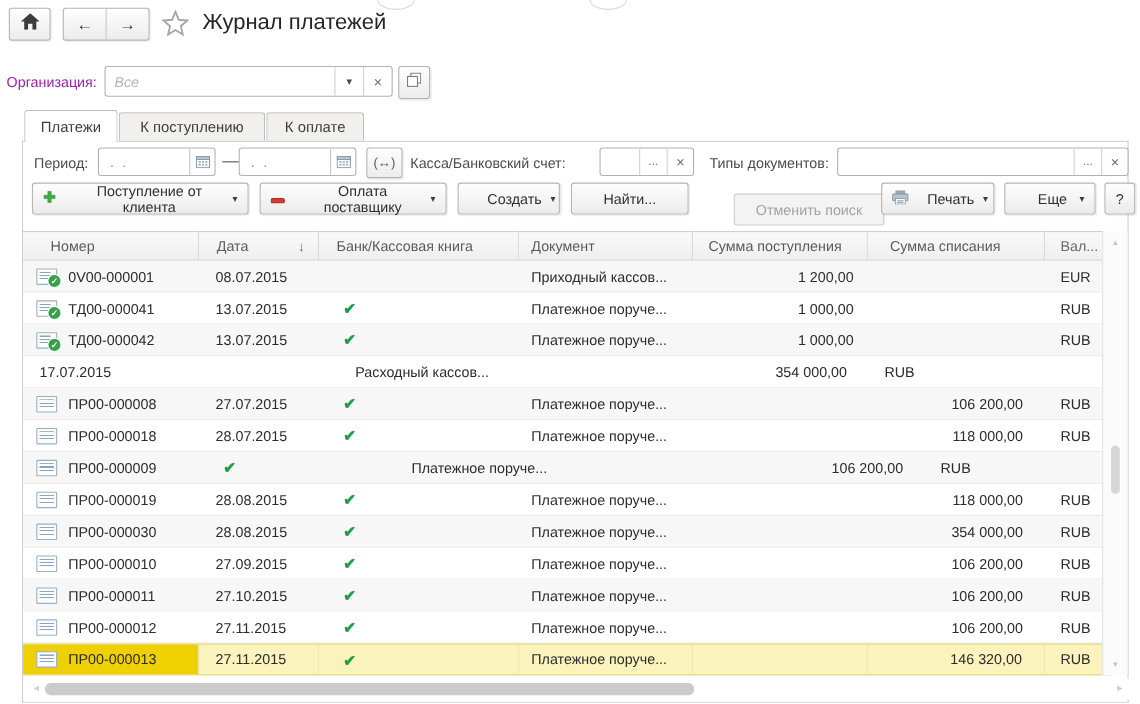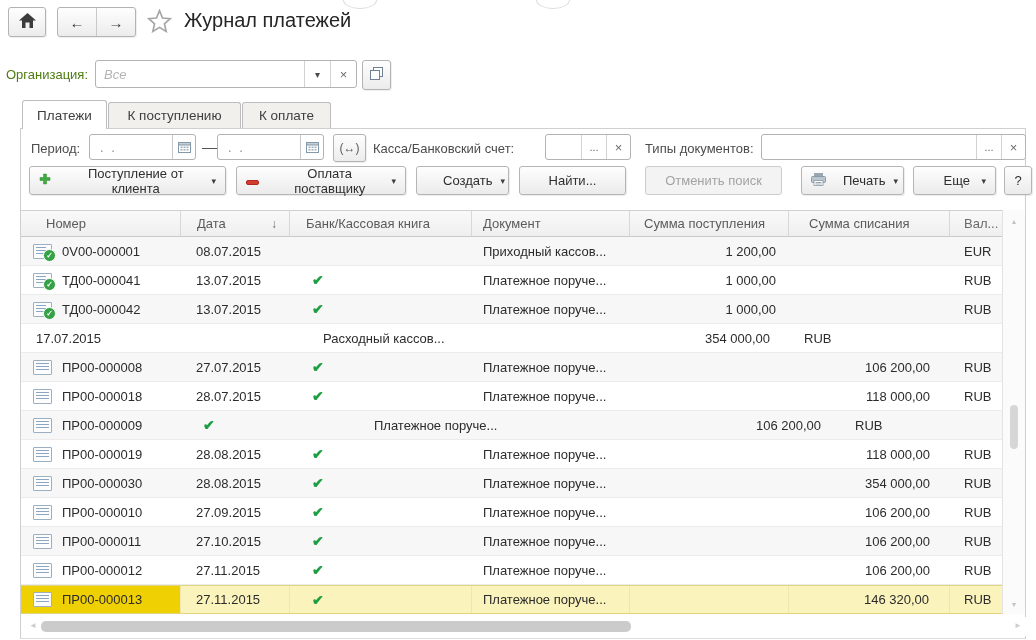--- a/index.html
+++ b/index.html
@@ -14,21 +14,21 @@
   .home-btn{left:8px;top:7px;width:36px;height:28px;}
   .navgroup{position:absolute;left:57px;top:7px;display:flex;border:1px solid #b3b3b3;border-radius:3px;
       background:linear-gradient(#fefefe,#ececec);box-shadow:1px 1px 1px rgba(0,0,0,.07);height:28px;}
   .navgroup .nav{width:38px;display:flex;align-items:center;justify-content:center;font-size:15px;
       font-weight:bold;color:#3a3a3a;cursor:pointer;}
   .navgroup .nav:first-child{border-right:1px solid #c9c9c9;}
   .star{position:absolute;left:147px;top:9px;cursor:pointer;}
   .page-title{position:absolute;left:184px;top:9px;font-size:20px;color:#262626;}
 
   
-  .org-label{position:absolute;left:6px;top:67px;font-size:13px;color:#4d7c0f;}
+  .org-label{position:absolute;left:6px;top:67px;font-size:13px;color:#a21caf;}
   .org-input{position:absolute;left:95px;top:60px;width:262px;height:28px;border:1px solid #b3b3b3;
       border-radius:3px;background:#fff;display:flex;align-items:stretch;box-sizing:border-box;}
   .org-input .ph{flex:1;display:flex;align-items:center;padding-left:8px;font-size:13px;color:#b4b4b4;font-style:italic;}
   .in-btn{width:25px;display:flex;align-items:center;justify-content:center;border-left:1px solid #d2d2d2;
       color:#4a4a4a;font-size:10px;cursor:pointer;}
   .in-btn.clear{font-size:13px;color:#6c6c6c;}
   .copy-btn{left:362px;top:60px;width:27px;height:28px;}
 
   
   .tab{position:absolute;box-sizing:border-box;border:1px solid #bdbdbd;border-bottom:none;
@@ -251,21 +251,21 @@
       <span class="lbl">Оплата поставщику</span>
       <span class="caret">▾</span>
     </div>
     <div class="tb-btn" style="left:395px;width:93px;">
       <span class="lbl">Создать</span>
       <span class="caret">▾</span>
     </div>
     <div class="tb-btn center" style="left:498px;width:107px;">
       <span>Найти...</span>
     </div>
-    <div class="tb-btn center disabled" style="left:624px;width:137px;">
+    <div class="tb-btn center disabled" style="left:646px;width:137px;margin-top:10px;">
       <span>Отменить поиск</span>
     </div>
     <div class="tb-btn" style="left:780px;width:103px;">
       <span>
         <svg width="15" height="13" viewBox="0 0 15 13">
             <rect x="3" y="0" width="9" height="3.5" fill="#9aa7b0"></rect>
             <rect x="0.5" y="3.5" width="14" height="6" rx="1" fill="#b9c6cf" stroke="#8a9aa6"></rect>
             <rect x="3" y="7.5" width="9" height="5" fill="#fff" stroke="#8a9aa6" stroke-width="0.8"></rect>
             <line x1="4.5" y1="9.5" x2="10.5" y2="9.5" stroke="#9aa7b0"></line>
             <line x1="4.5" y1="11" x2="10.5" y2="11" stroke="#9aa7b0"></line>

